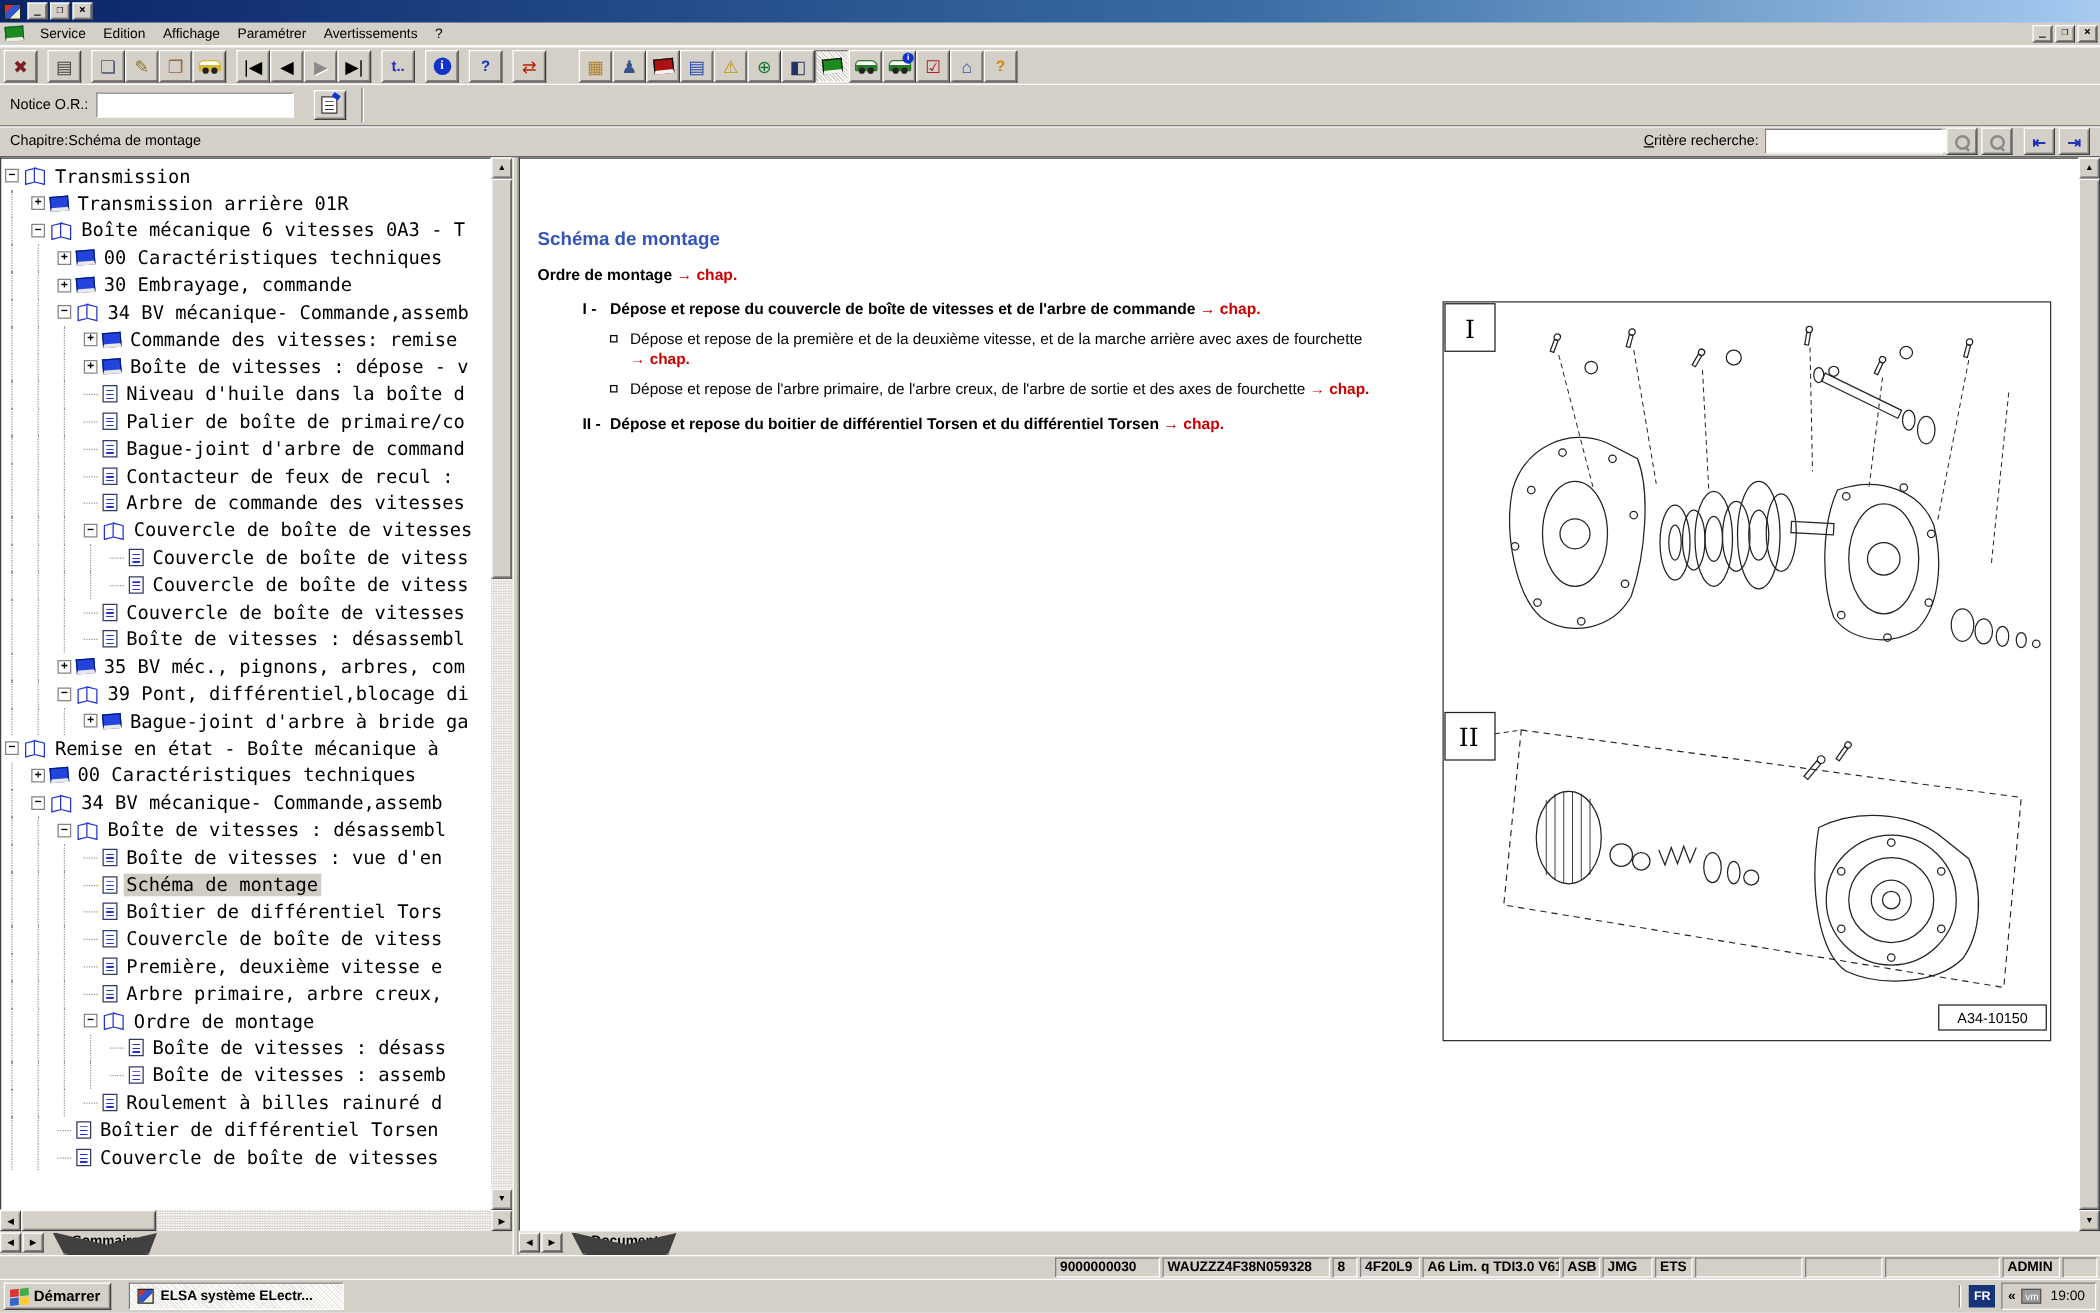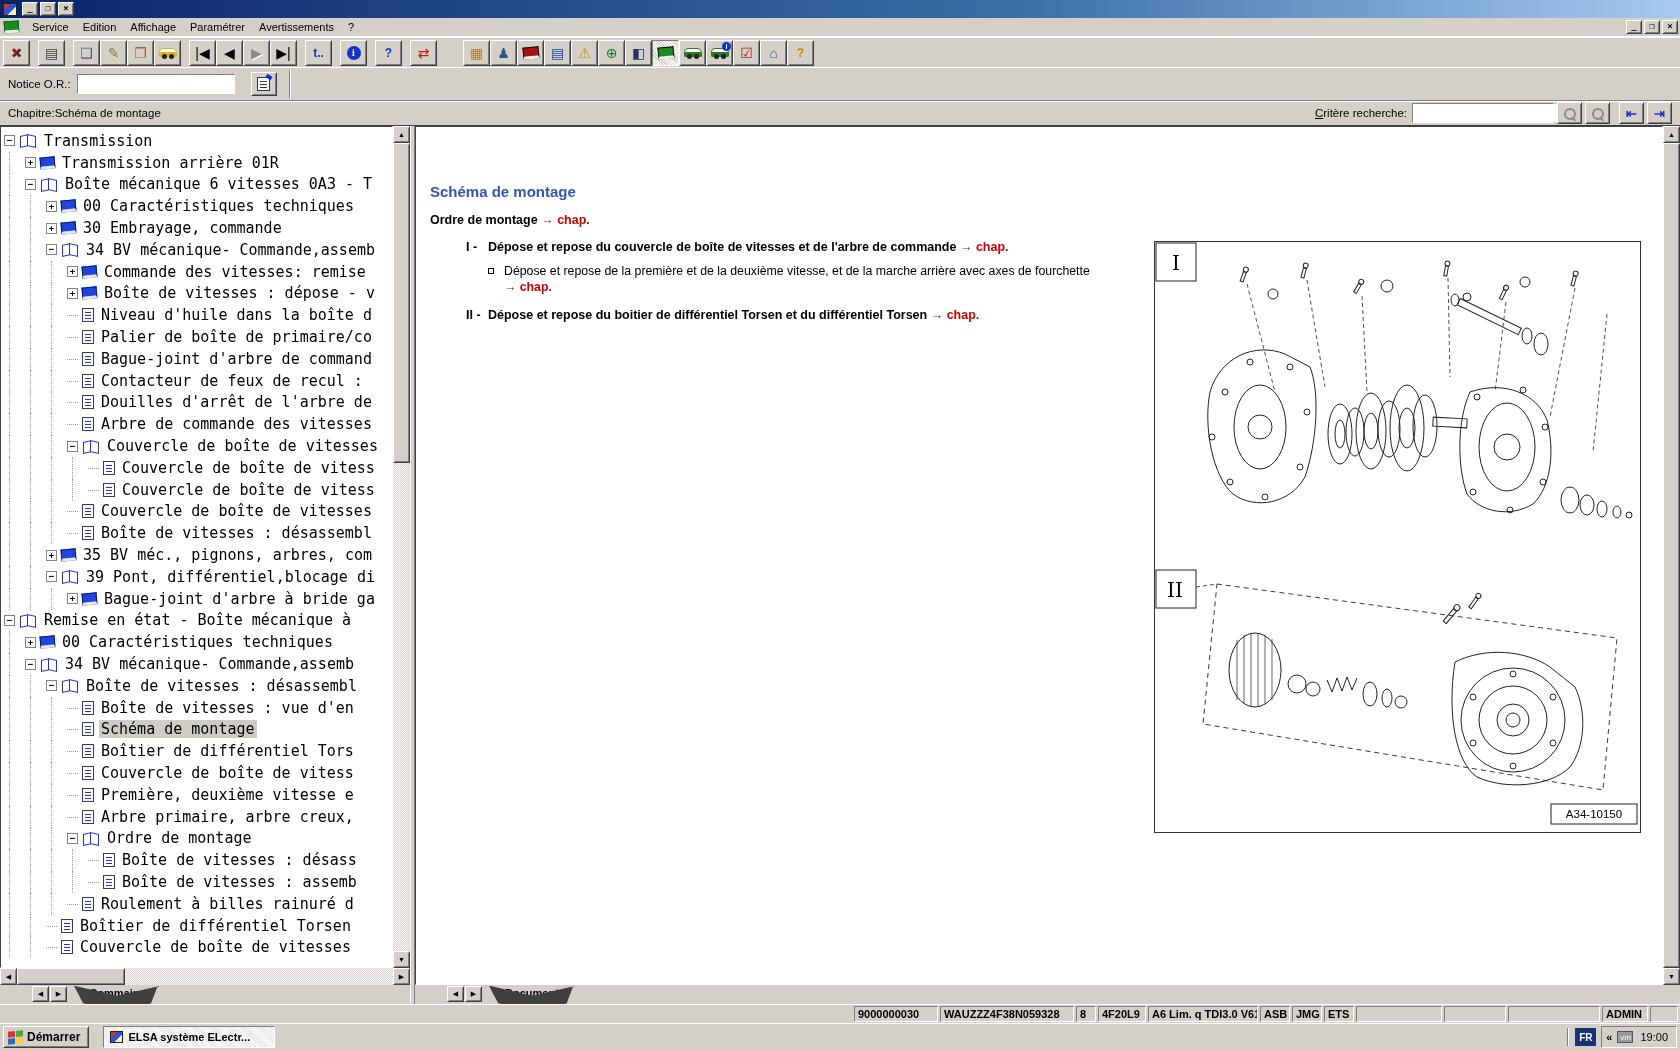--- a/index.html
+++ b/index.html
@@ -85,21 +85,21 @@
   .tr-label { padding:0 2px; }
   .tr-row.sel .tr-label { background:#cfccc4; }
 
   
   .vscroll { width:17px; flex:0 0 17px; display:flex; flex-direction:column; background:repeating-conic-gradient(#fff 0 25%,#d4d0c8 0 50%) 0 0/2px 2px; }
   .hscroll { height:17px; flex:0 0 17px; display:flex; background:repeating-conic-gradient(#fff 0 25%,#d4d0c8 0 50%) 0 0/2px 2px; }
   .sarrow { width:17px; height:17px; flex:0 0 17px; font-size:7px; display:flex; align-items:center; justify-content:center; color:#000; }
   .vthumb, .hthumb { background:#d4d0c8; }
 
   
-  .tabstrip { height:19px; flex:0 0 19px; display:flex; align-items:stretch; background:#d4d0c8; padding-top:1px;padding-left:32px; }
+  .tabstrip { height:19px; flex:0 0 19px; display:flex; align-items:stretch; background:#d4d0c8; padding-top:1px; }
   .tabnav { width:17px; height:16px; font-size:7px; display:flex; align-items:center; justify-content:center; margin-right:1px; }
   .tab { margin-left:6px; padding:1px 16px 2px; font-weight:bold; font-size:11px; background:#d4d0c8; clip-path:polygon(0 0,100% 0,calc(100% - 8px) 100%,8px 100%); position:relative; }
   .tab::before { content:""; position:absolute; inset:0; clip-path:polygon(0 0,1.5px 0,calc(100% - 6.5px) 100%,8px 100%,100% 0,calc(100% - 1.5px) 0,calc(100% - 8px) calc(100% - 1px),9px calc(100% - 1px)); background:#404040; }
 
   .splitter { width:5px; flex:0 0 5px; background:#d4d0c8; border-left:1px solid #fff; border-right:1px solid #808080; }
 
   
   .docpane { flex:1; display:flex; flex-direction:column; min-width:0; }
   .doc-wrap { flex:1; display:flex; min-height:0; }
   .doc-area { flex:1; background:#fff; border:1px solid; border-color:#404040 #fff #fff #404040; position:relative; overflow:hidden; }
@@ -116,21 +116,21 @@
   .sub-linkline { margin-top:1px; }
 
   
   .figure { position:absolute; left:738px; top:114px; width:487px; height:592px; border:1px solid #333; background:#fff; }
   .figure svg { display:block; }
 
   
   .statusbar { height:19px; flex:0 0 19px; display:flex; align-items:center; padding:1px 2px; border-top:1px solid #fff; }
   .scell { height:16px; margin-left:2px; border:1px solid; border-color:#808080 #ffffff #ffffff #808080; font-weight:bold; font-size:11px; padding:1px 3px 0; white-space:nowrap; overflow:hidden; }
   .sc0 { flex:1; border:none; } .sc1{width:84px;} .sc2{width:134px;} .sc3{width:20px;} .sc4{width:48px;}
-  .sc5{width:110px;} .sc6{width:30px;} .sc7{width:30px;} .sc8{width:30px;}
+  .sc5{width:110px;} .sc6{width:30px;} .sc7{width:40px;} .sc8{width:30px;}
   .sc9{width:86px;} .sc10{width:62px;} .sc11{width:92px;} .sc12{width:46px;} .sc13{width:28px;}
 
   
   .taskbar { height:27px; flex:0 0 27px; display:flex; align-items:center; padding:2px 3px; border-top:1px solid #fff; background:#d4d0c8; }
   .start-btn { height:22px; padding:0 8px 0 4px; display:flex; align-items:center; font-weight:bold; font-size:12px; }
   .flag { width:15px; height:13px; margin-right:4px; display:grid; grid-template-columns:1fr 1fr; grid-template-rows:1fr 1fr; gap:1px; transform:skewY(-6deg); }
   .flag i:nth-child(1){background:#d33;} .flag i:nth-child(2){background:#4a4;}
   .flag i:nth-child(3){background:#36c;} .flag i:nth-child(4){background:#fc3;}
   .task-btn { height:22px; width:172px; margin-left:14px; display:flex; align-items:center; padding:0 6px; font-weight:bold; font-size:11px; border:1px solid; border-color:#808080 #ffffff #ffffff #808080; background:#e8e6e0; background-image:repeating-linear-gradient(45deg,#fff 0 1px,#e8e6e0 1px 2px); white-space:nowrap; overflow:hidden; }
   .task-icon { width:13px; height:12px; margin-right:5px; background:linear-gradient(135deg,#cc3333 0 30%,#3355cc 30% 65%,#eeeecc 65%); border:1px solid #222; flex:0 0 13px; }
@@ -373,28 +373,20 @@
               <span class="stub"></span>
               <span class="ico dc"></span>
               <span class="tr-label">Contacteur de feux de recul :</span>
             </div>
             <div class="tr-row">
               <span class="guide"></span>
               <span class="guide"></span>
               <span class="guide"></span>
               <span class="stub"></span>
               <span class="ico dc"></span>
-              <span class="tr-label">Douilles d'arrêt de l'arbre de</span>
-            </div>
-            <div class="tr-row">
-              <span class="guide"></span>
-              <span class="guide"></span>
-              <span class="guide"></span>
-              <span class="stub"></span>
-              <span class="ico dc"></span>
               <span class="tr-label">Arbre de commande des vitesses</span>
             </div>
             <div class="tr-row">
               <span class="guide"></span>
               <span class="guide"></span>
               <span class="guide"></span>
               <span class="exp">−</span>
               <span class="ico ob"></span>
               <span class="tr-label">Couvercle de boîte de vitesses</span>
             </div>
@@ -609,20 +601,26 @@
             </div>
             <div id="doc-list">
                 <div class="doc-item">
                   <span class="doc-num">I -</span>
                   <span>Dépose et repose du couvercle de boîte de vitesses et de l'arbre de commande<span class="arrow" style="color: rgb(204, 0, 0);"> → </span><span class="chap-link" style="color: rgb(204, 0, 0);">chap.</span></span>
                 </div>
                 <div class="doc-subs">
                   <div class="doc-sub">
                     <span class="bullet"></span>
                     <span>Dépose et repose de la première et de la deuxième vitesse, et de la marche arrière avec axes de fourchette<div class="sub-linkline"><span class="arrow" style="color: rgb(204, 0, 0);"> → </span><span class="chap-link" style="color: rgb(204, 0, 0);">chap.</span></div></span>
+                  </div>
+                </div>
+                <div class="doc-subs">
+                  <div class="doc-sub">
+                    <span class="bullet"></span>
+                    <span>Dépose et repose de l'arbre primaire, de l'arbre creux, de l'arbre de sortie et des axes de fourchette<span class="arrow" style="color: rgb(204, 0, 0);"> → </span><span class="chap-link" style="color: rgb(204, 0, 0);">chap.</span></span>
                   </div>
                 </div>
                 <div class="doc-item">
                   <span class="doc-num">II -</span>
                   <span>Dépose et repose du boitier de différentiel Torsen et du différentiel Torsen<span class="arrow" style="color: rgb(204, 0, 0);"> → </span><span class="chap-link" style="color: rgb(204, 0, 0);">chap.</span></span>
                 </div>
               </div>
           </div>
 
           <div class="figure">

